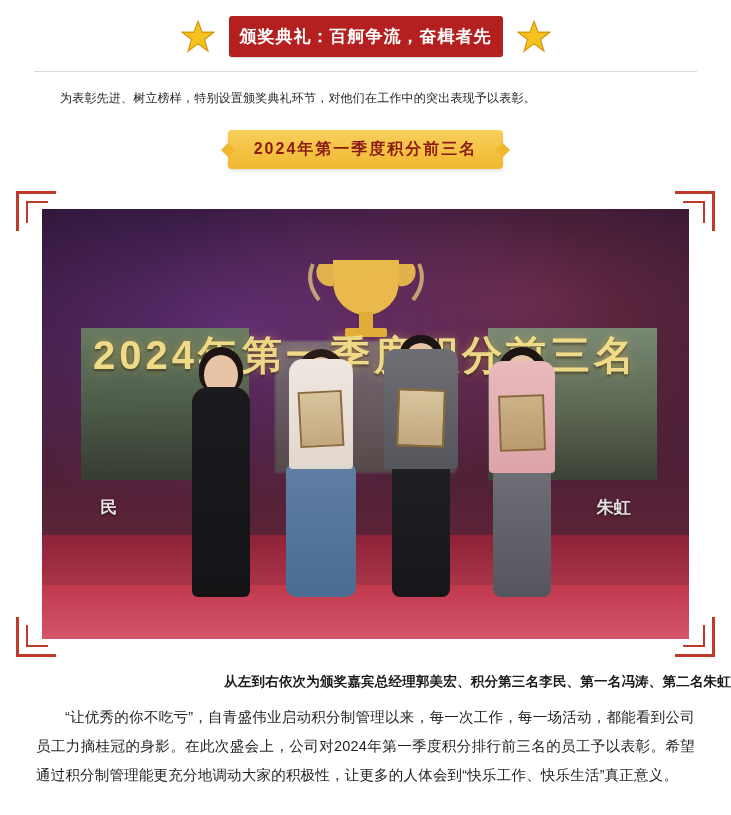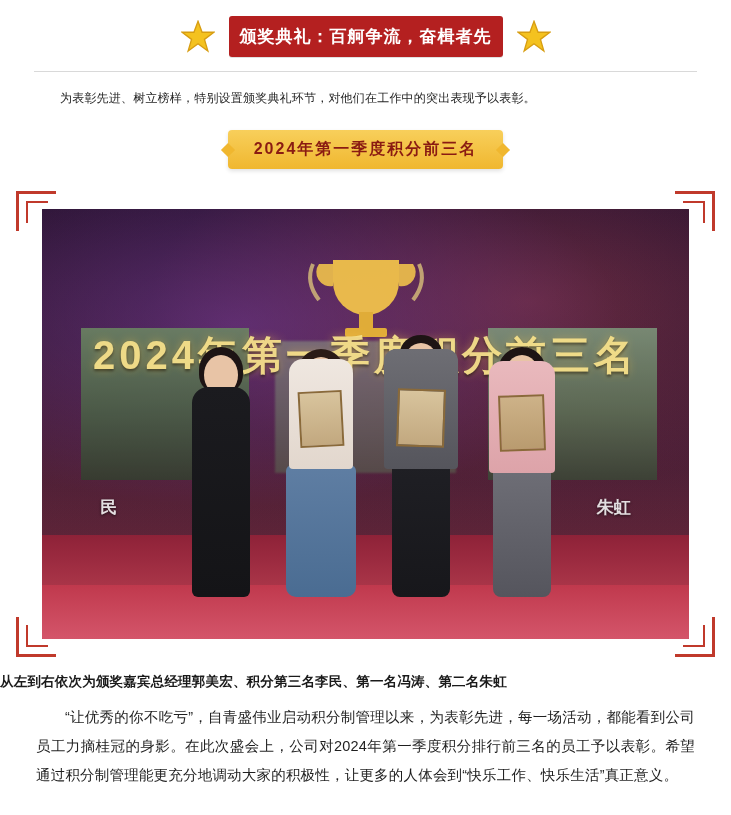--- a/index.html
+++ b/index.html
@@ -273,21 +273,21 @@
   
   .p4 { left: 68%; width: 80px; height: 250px; }
   .p4 .hair { top: 0; width: 48px; height: 48px; }
   .p4 .head { top: 8px; width: 34px; height: 40px; }
   .p4 .body { width: 66px; height: 112px; bottom: 124px; background: linear-gradient(180deg,#e9b9bd 0%, #dda3a9 100%); border-radius: 14px 14px 4px 4px; }
   .p4 .legs { width: 58px; height: 128px; background: linear-gradient(180deg,#6e6e76 0%, #55555d 100%); border-radius: 4px 4px 8px 8px; }
   .p4 .cert { left: 50%; transform: translateX(-50%) rotate(-2deg); bottom: 146px; width: 42px; height: 52px; background: linear-gradient(180deg,#cdb288 0%, #b99b6f 100%); }
 
   .caption {
     margin-top: 16px;
-    text-align: left;
+    text-align: right;
     font-size: 13.5px;
     font-weight: bold;
     color: #1a1a1a;
     letter-spacing: 0.2px;
   }
 
   .closing {
     font-size: 14.5px;
     line-height: 2.0;
     color: #1f1f1f;
@@ -399,15 +399,15 @@
           <div class="legs"></div>
           <div class="body"></div>
           <div class="cert"></div>
         </div>
       </div>
     </div>
   </div>
 
   <div class="caption">从左到右依次为颁奖嘉宾总经理郭美宏、积分第三名李民、第一名冯涛、第二名朱虹</div>
 
-  <p class="closing">“让优秀的你不吃亏”，自青盛伟业启动积分制管理以来，为表彰先进，每一场活动，都能看到公司员工力摘桂冠的身影。在此次盛会上，公司对2024年第一季度积分排行前三名的员工予以表彰。希望通过积分制管理能更充分地调动大家的积极性，让更多的人体会到“快乐工作、快乐生活”真正意义。</p>
+  <p class="closing">“让优秀的你不吃亏”，自青盛伟业启动积分制管理以来，每一次工作，每一场活动，都能看到公司员工力摘桂冠的身影。在此次盛会上，公司对2024年第一季度积分排行前三名的员工予以表彰。希望通过积分制管理能更充分地调动大家的积极性，让更多的人体会到“快乐工作、快乐生活”真正意义。</p>
 
 </div>
 
 </body></html>

